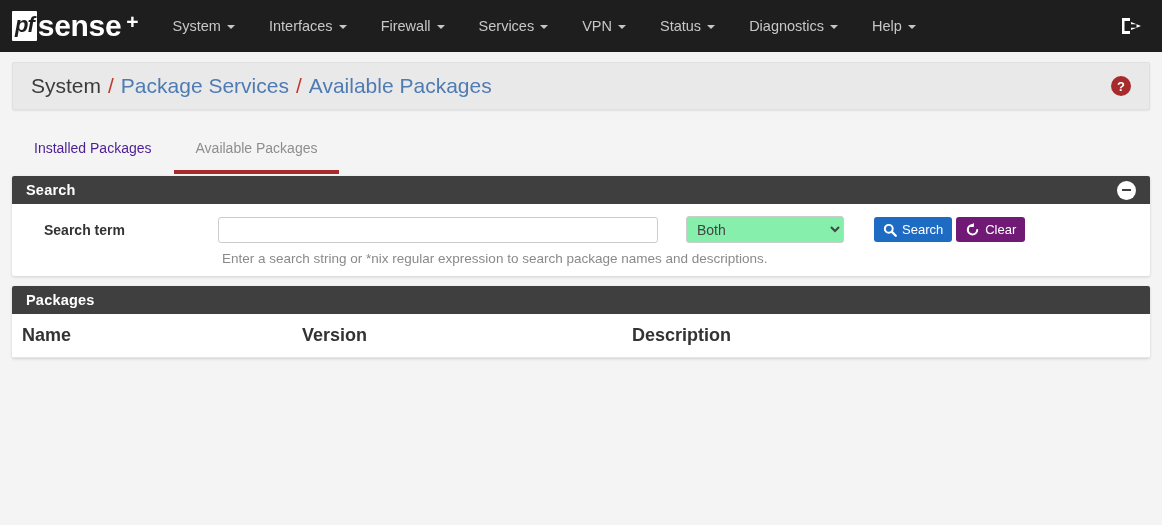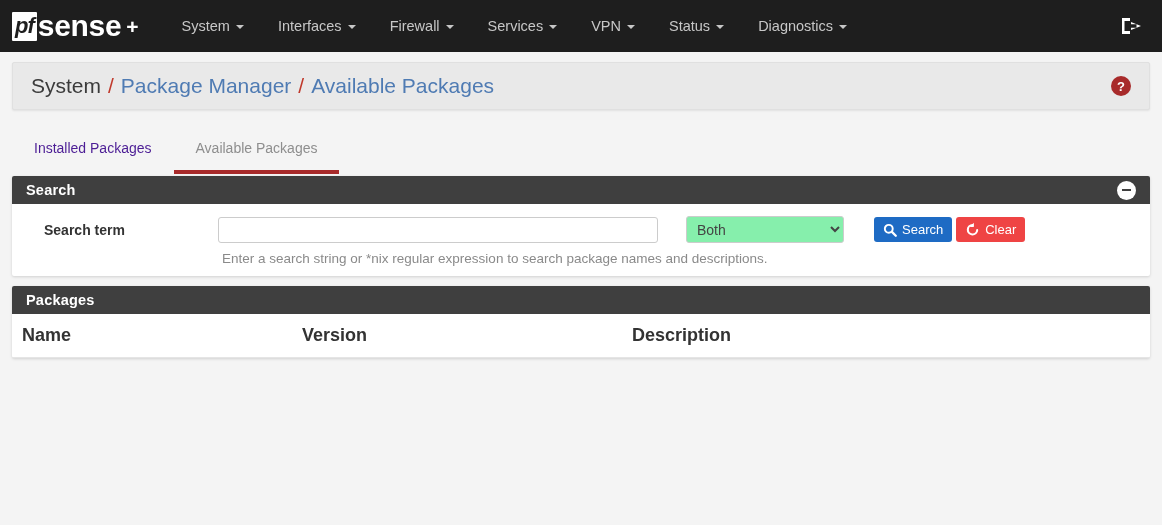--- a/index.html
+++ b/index.html
@@ -17,22 +17,21 @@
   .navbar {
     height: 52px;
     background: #1e1e1e;
     display: flex;
     align-items: center;
     padding: 0 14px 0 8px;
     position: relative;
   }
   .brand {
     display: flex;
-    align-items: center;
-    margin-right: 26px;
+    margin-right: 17px;
     padding-left: 4px;
     cursor: pointer;
     text-decoration: none;
   }
   .brand-pf {
     background: #ffffff;
     color: #1e1e1e;
     font-weight: bold;
     font-size: 22px;
     font-style: italic;
@@ -230,21 +229,21 @@
     border-radius: 3px;
     height: 25px;
     padding: 0 9px;
     font-size: 13px;
     font-family: "Liberation Sans", sans-serif;
     color: #fff;
     cursor: pointer;
     white-space: nowrap;
   }
   .btn-primary { background: #1e6bc4; }
-  .btn-info { background: #ef4444; margin-left: 4px; justify-content: space-between; }
+  .btn-info { background: #701a75; margin-left: 4px; justify-content: space-between; }
   .btn svg { display: block; }
   .help-block {
     padding: 8px 14px 0 210px;
     font-size: 13.5px;
     color: #8a8a8a;
   }
 
   
   .table { width: 100%; border-collapse: collapse; }
   .table th {
@@ -271,37 +270,38 @@
   </a>
 
   <div class="nav-items">
     <a class="nav-item"><span>System</span><span class="caret"></span></a>
     <a class="nav-item"><span>Interfaces</span><span class="caret"></span></a>
     <a class="nav-item"><span>Firewall</span><span class="caret"></span></a>
     <a class="nav-item"><span>Services</span><span class="caret"></span></a>
     <a class="nav-item"><span>VPN</span><span class="caret"></span></a>
     <a class="nav-item"><span>Status</span><span class="caret"></span></a>
     <a class="nav-item"><span>Diagnostics</span><span class="caret"></span></a>
+    <a class="nav-item"><span>Help</span><span class="caret"></span></a>
   </div>
 
   <div class="navbar-right">
     <span class="logout-icon">
       <svg width="22" height="20" viewBox="0 0 22 20">
         <path d="M2 2 H10 V5 H4.5 V15 H10 V18 H2 Z" fill="#ffffff"></path>
         <path d="M11 6 L11 8.3 L16.5 8.3 L16.5 11.7 L11 11.7 L11 14 L21 10 Z" fill="#ffffff"></path>
       </svg>
     </span>
   </div>
 </div>
 
 <div class="breadcrumb-wrap">
   <div class="breadcrumb-bar">
     <span class="crumb">System</span>
     <span class="crumb-sep">/</span>
-    <a class="crumb link">Package Manager</a>
+    <a class="crumb link">Package Services</a>
     <span class="crumb-sep">/</span>
     <a class="crumb link">Available Packages</a>
     <span class="help-icon">?</span>
   </div>
 </div>
 
 <div class="tabs">
   <div class="tab">
     <span>Installed Packages</span>
   </div>

